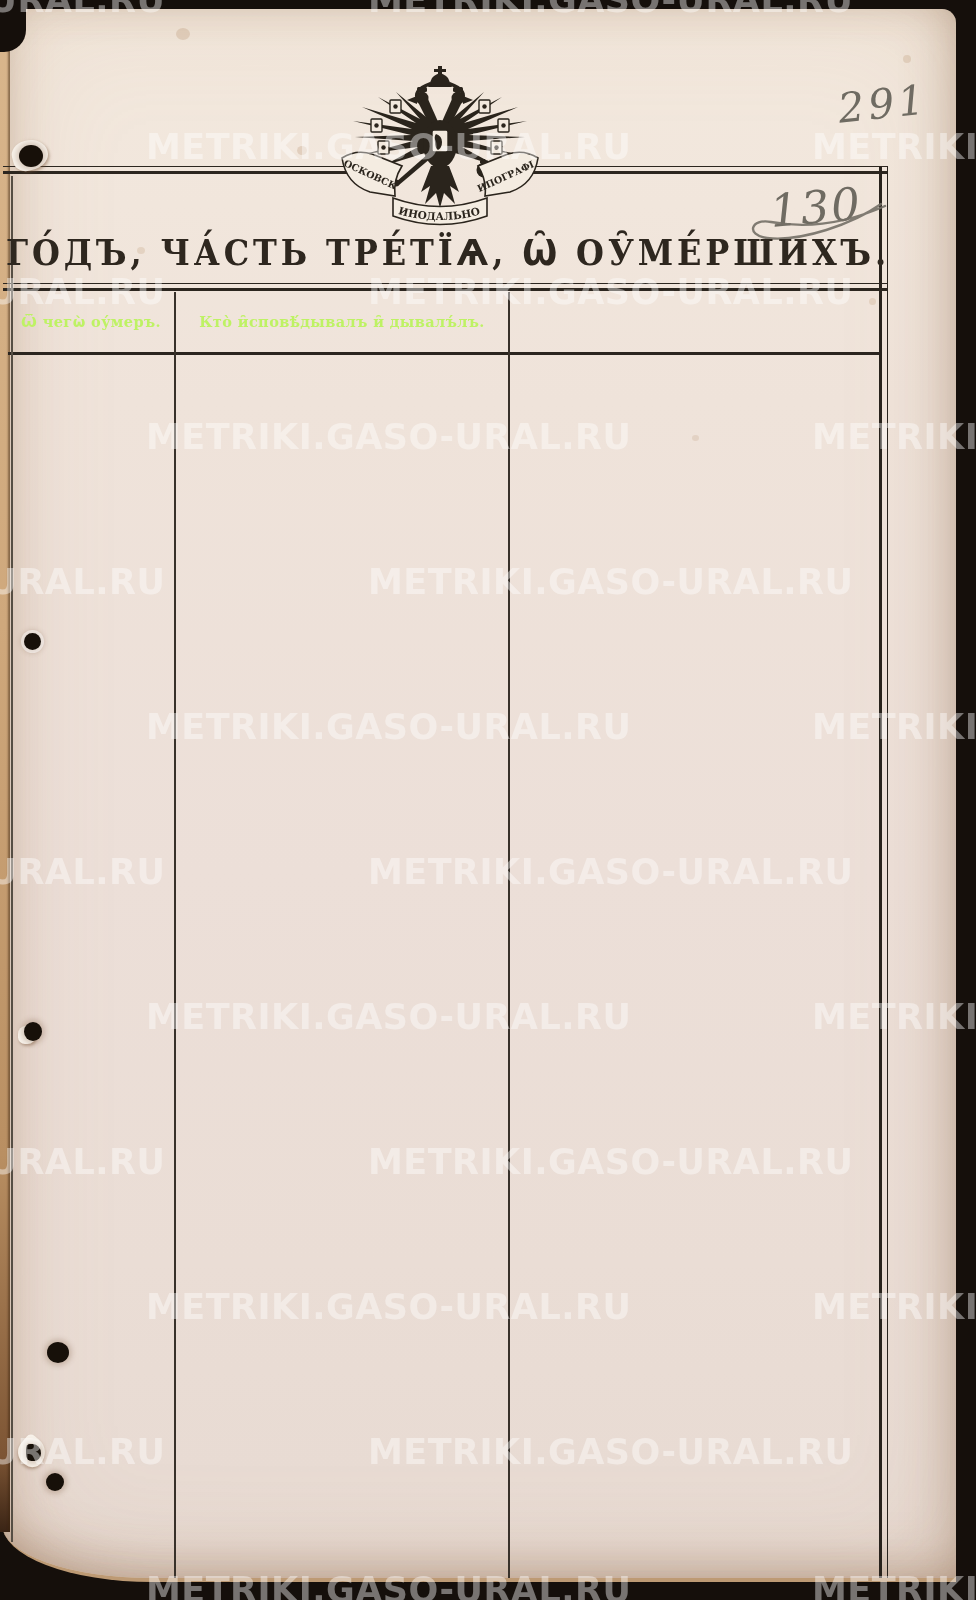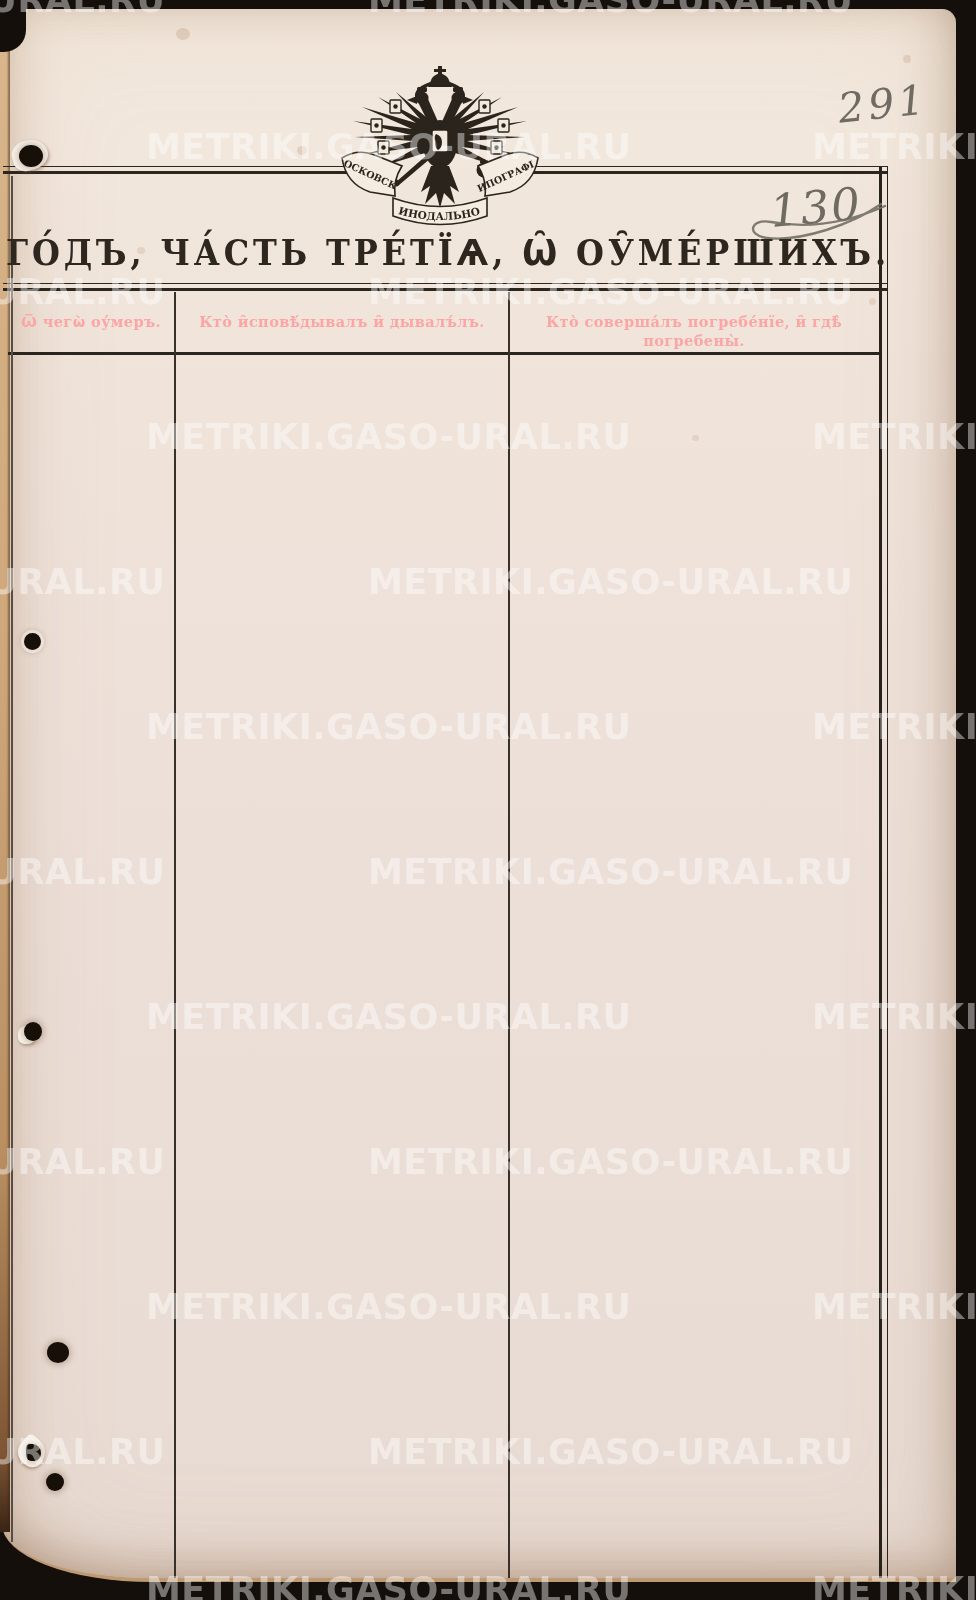--- a/index.html
+++ b/index.html
@@ -24,21 +24,21 @@
   .drule{position:absolute;height:4px;border-top:1.6px solid #2c261f;border-bottom:3.6px solid #2c261f;}
   .hline{position:absolute;background:#2b251f;}
   .vline{position:absolute;background:#38312a;}
   .vborder{position:absolute;left:879px;top:167px;width:5px;height:1411px;
            border-left:3.6px solid #28221c;border-right:1.6px solid #28221c;}
   
   .title{position:absolute;left:6px;top:231px;width:640px;
          font-weight:bold;font-size:33px;letter-spacing:4px;color:#2e271f;
          transform:scale(.97,1.1);transform-origin:left top;white-space:nowrap;}
   .colhead{position:absolute;top:312px;font-weight:bold;font-size:14.5px;line-height:19px;
-         color:#fca5a5;text-align:center;letter-spacing:.4px;}
+         color:#bef264;text-align:center;letter-spacing:.4px;}
   .ch1{left:10px;width:162px;}
   .ch2{left:178px;width:328px;}
   .ch3{left:512px;width:364px;}
   
   .pencil{position:absolute;color:#6f6b62;font-style:italic;font-weight:normal;
           font-family:"DejaVu Serif",serif;white-space:nowrap;}
   .folio{left:838px;top:80px;font-size:41px;transform:rotate(-6deg);letter-spacing:4px;}
   .pageno{left:770px;top:181px;font-size:45px;transform:rotate(-5deg);letter-spacing:2px;}
   .swoosh{position:absolute;left:735px;top:196px;}
   
@@ -154,21 +154,20 @@
   <div class="pencil folio">291</div>
   <div class="pencil pageno">130</div>
   <svg class="swoosh" width="160" height="60" viewBox="0 0 160 60">
     <path d="M146,8 C118,28 66,46 32,42 C10,39 16,22 36,26 C74,33 114,26 150,10" fill="none" stroke="#736f66" stroke-width="2.4" stroke-linecap="round" opacity="0.9"></path>
   </svg>
 
   <div class="title">ГО́ДЪ, ЧА́СТЬ ТРЕ́ТЇѦ, Ѡ̑ ОУ̑МЕ́РШИХЪ.</div>
 
   <div class="colhead ch1">Ѿ чегѡ̀ оу́меръ.</div>
   <div class="colhead ch2">Кто̀ и̑сповѣ́дывалъ и̑ дывалъ́лъ.</div>
-  <div class="colhead ch3">Кто̀ соверша́лъ погребе́нїе, и̑ гдѣ̀ погребены̀.</div>
 
   <div class="flap" style="left:12px;top:140px;width:36px;height:30px;transform:rotate(-15deg);"></div>
   <div class="hole" style="left:19px;top:145px;width:24px;height:22px;"></div>
   <div class="hole" style="left:24px;top:633px;width:17px;height:17px;box-shadow:0 0 0 3px rgba(255,255,255,.5),0 0 5px 3px rgba(120,85,55,.25);"></div>
   <div class="flap" style="left:18px;top:1026px;width:18px;height:18px;"></div>
   <div class="hole" style="left:24px;top:1022px;width:18px;height:19px;"></div>
   <div class="hole" style="left:47px;top:1342px;width:22px;height:21px;"></div>
   <div class="flap" style="left:18px;top:1438px;width:28px;height:28px;transform:rotate(40deg);border-radius:20% 60% 40% 50%;"></div>
   <div class="hole" style="left:26px;top:1444px;width:15px;height:17px;border-radius:30% 60% 50% 40%;"></div>
   <div class="hole" style="left:46px;top:1473px;width:18px;height:18px;"></div>

